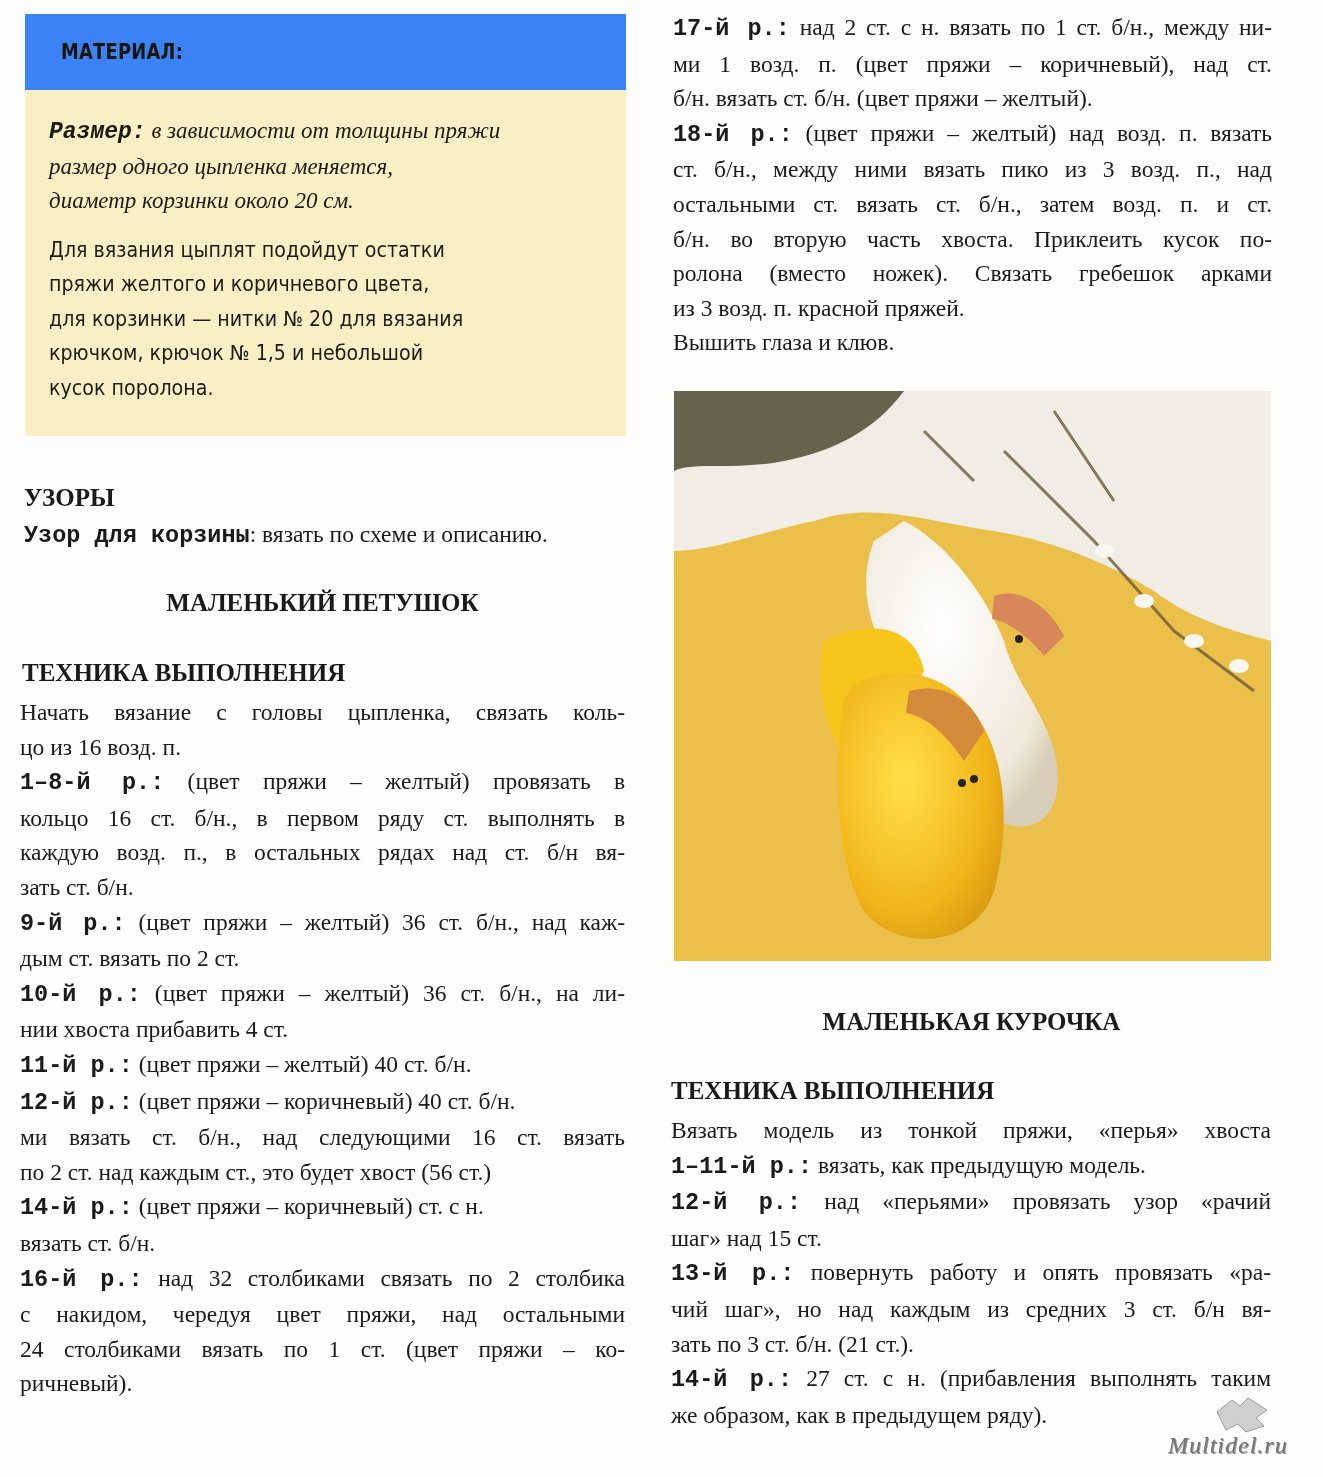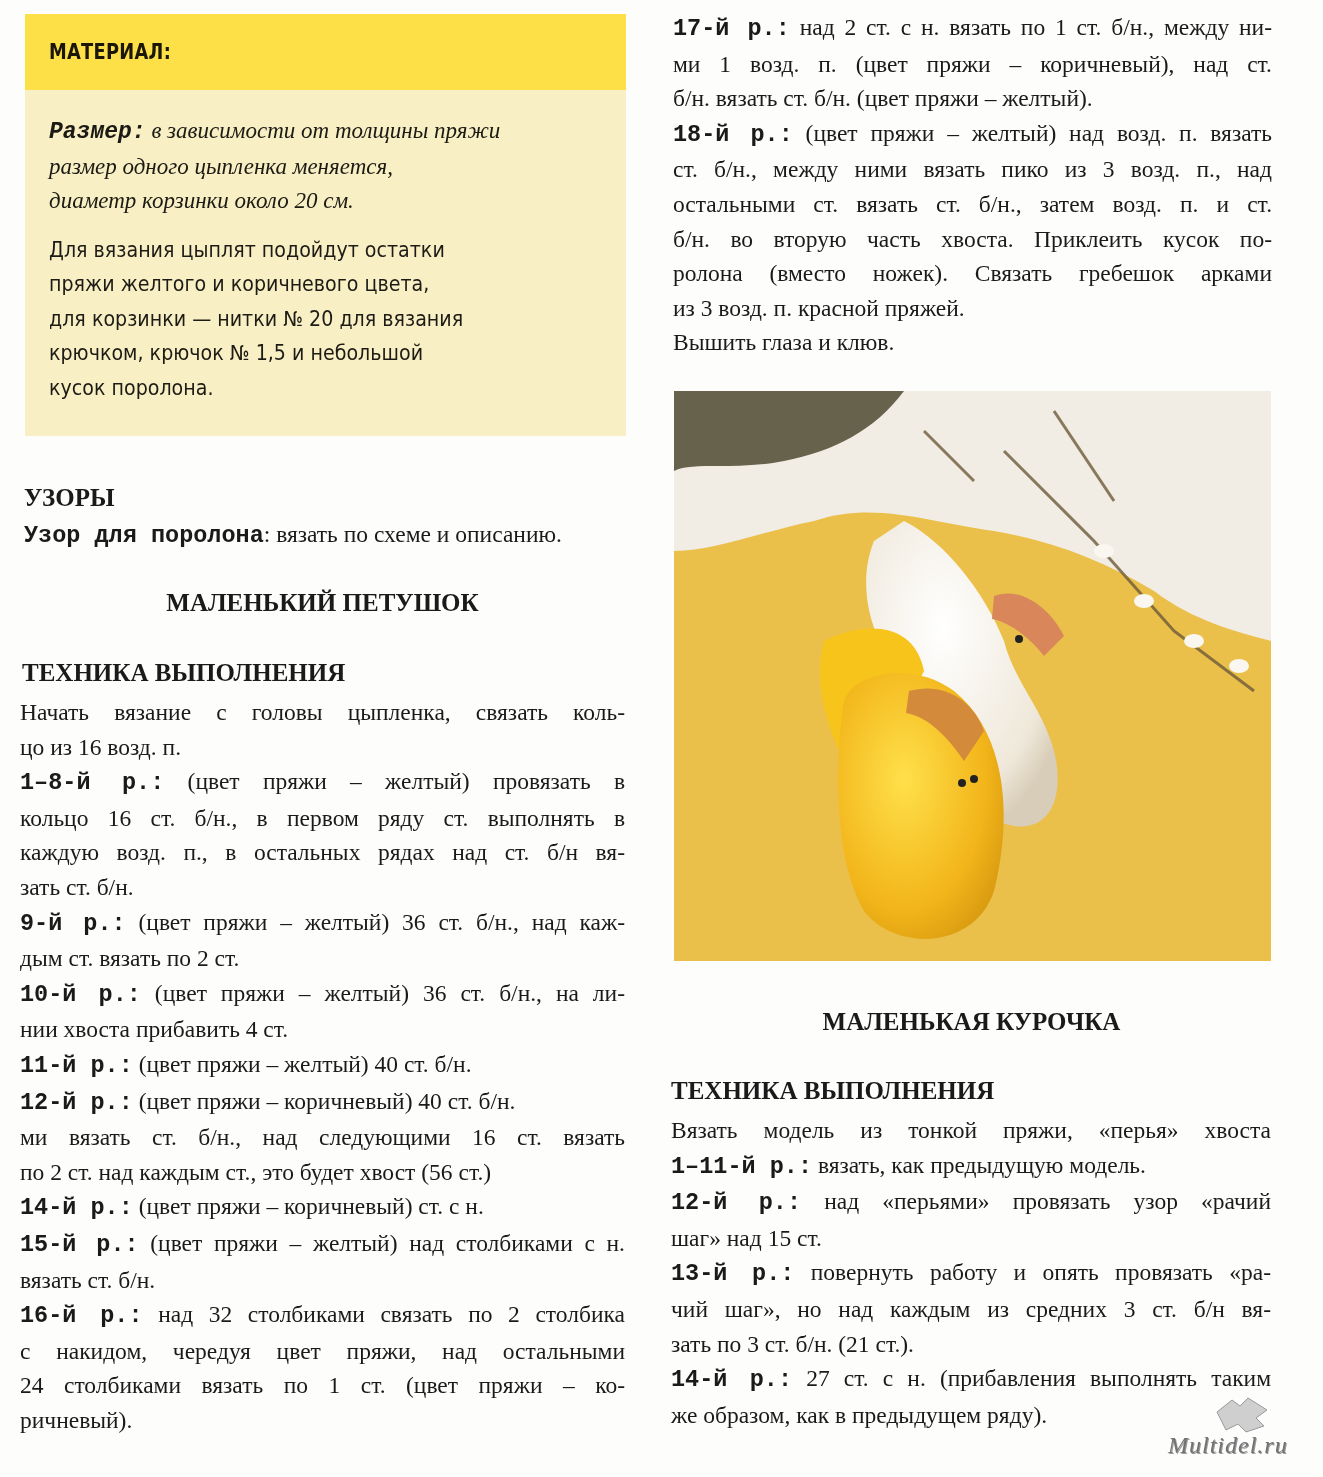--- a/index.html
+++ b/index.html
@@ -5,21 +5,21 @@
     html, body { margin: 0; padding: 0; }
     body {
       width: 1323px; height: 1477px; overflow: hidden;
       background: #fdfdfb; position: relative;
       font-family: "Liberation Serif", "DejaVu Serif", serif;
       color: #1a1a1a;
     }
 
     
     .material-box { position: absolute; left: 25px; top: 14px; width: 601px; height: 422px; background: #f9efc4; }
-    .material-head { height: 76px; background: #fde047; display: flex; align-items: center; padding-left: 24px; }
+    .material-head { height: 76px; background: #3b82f6; display: flex; align-items: center; padding-left: 36px; }
     .material-head span {
       font-family: "DejaVu Sans", sans-serif; font-weight: bold; font-size: 21px;
       letter-spacing: 0.3px; color: #1a1608; transform: scaleX(0.85); transform-origin: left center; display: inline-block;
     }
     .material-body { padding: 24px 0 0 24px; }
     .size-para { font-size: 23px; font-style: italic; line-height: 34.5px; margin: 0 0 14px 0; color: #1c1a14; }
     .size-para b { font-style: italic; font-weight: bold; }
     .mat-para {
       font-family: "DejaVu Sans", sans-serif; font-size: 20.5px; line-height: 34.5px; margin: 0; color: #1d1b15;
       transform: scaleX(0.93); transform-origin: left top; width: 540px;
@@ -71,21 +71,21 @@
       <div>Для вязания цыплят подойдут остатки</div>
       <div>пряжи желтого и коричневого цвета,</div>
       <div>для корзинки — нитки № 20 для вязания</div>
       <div>крючком, крючок № 1,5 и небольшой</div>
       <div>кусок поролона.</div>
     </div>
   </div>
 </div>
 
 <div class="h-uzory">УЗОРЫ</div>
-<div class="uzor-line"><b>Узор для поролона</b><span>: вязать по схеме и описанию.</span></div>
+<div class="uzor-line"><b>Узор для корзины</b><span>: вязать по схеме и описанию.</span></div>
 
 <div class="h-petushok">МАЛЕНЬКИЙ ПЕТУШОК</div>
 <div class="h-tech-l">ТЕХНИКА ВЫПОЛНЕНИЯ</div>
 <div class="body-left txt" id="rooster-left">
     <div>
       <span class="j">Начать вязание с головы цыпленка, связать коль-</span>
       <span class="line">цо из 16 возд. п.</span>
     </div>
     <div>
       <span class="j"><b>1–8-й р.:</b><span> (цвет пряжи – желтый) провязать в</span></span>
@@ -108,21 +108,20 @@
       <span class="line"><b>12-й р.:</b><span> (цвет пряжи – коричневый) 40 ст. б/н.</span></span>
     </div>
     <div>
       <span class="j">ми вязать ст. б/н., над следующими 16 ст. вязать</span>
       <span class="line">по 2 ст. над каждым ст., это будет хвост (56 ст.)</span>
     </div>
     <div>
       <span class="line"><b>14-й р.:</b><span> (цвет пряжи – коричневый) ст. с н.</span></span>
     </div>
     <div>
-      <span class="j"><b>15-й р.:</b><span> (цвет пряжи – желтый) над столбиками с н.</span></span>
       <span class="line">вязать ст. б/н.</span>
     </div>
     <div>
       <span class="j"><b>16-й р.:</b><span> над 32 столбиками связать по 2 столбика</span></span>
       <span class="j">с накидом, чередуя цвет пряжи, над остальными</span>
       <span class="j">24 столбиками вязать по 1 ст. (цвет пряжи – ко-</span>
       <span class="line">ричневый).</span>
     </div>
   </div>
 <div class="body-right-top txt" id="rooster-right">

